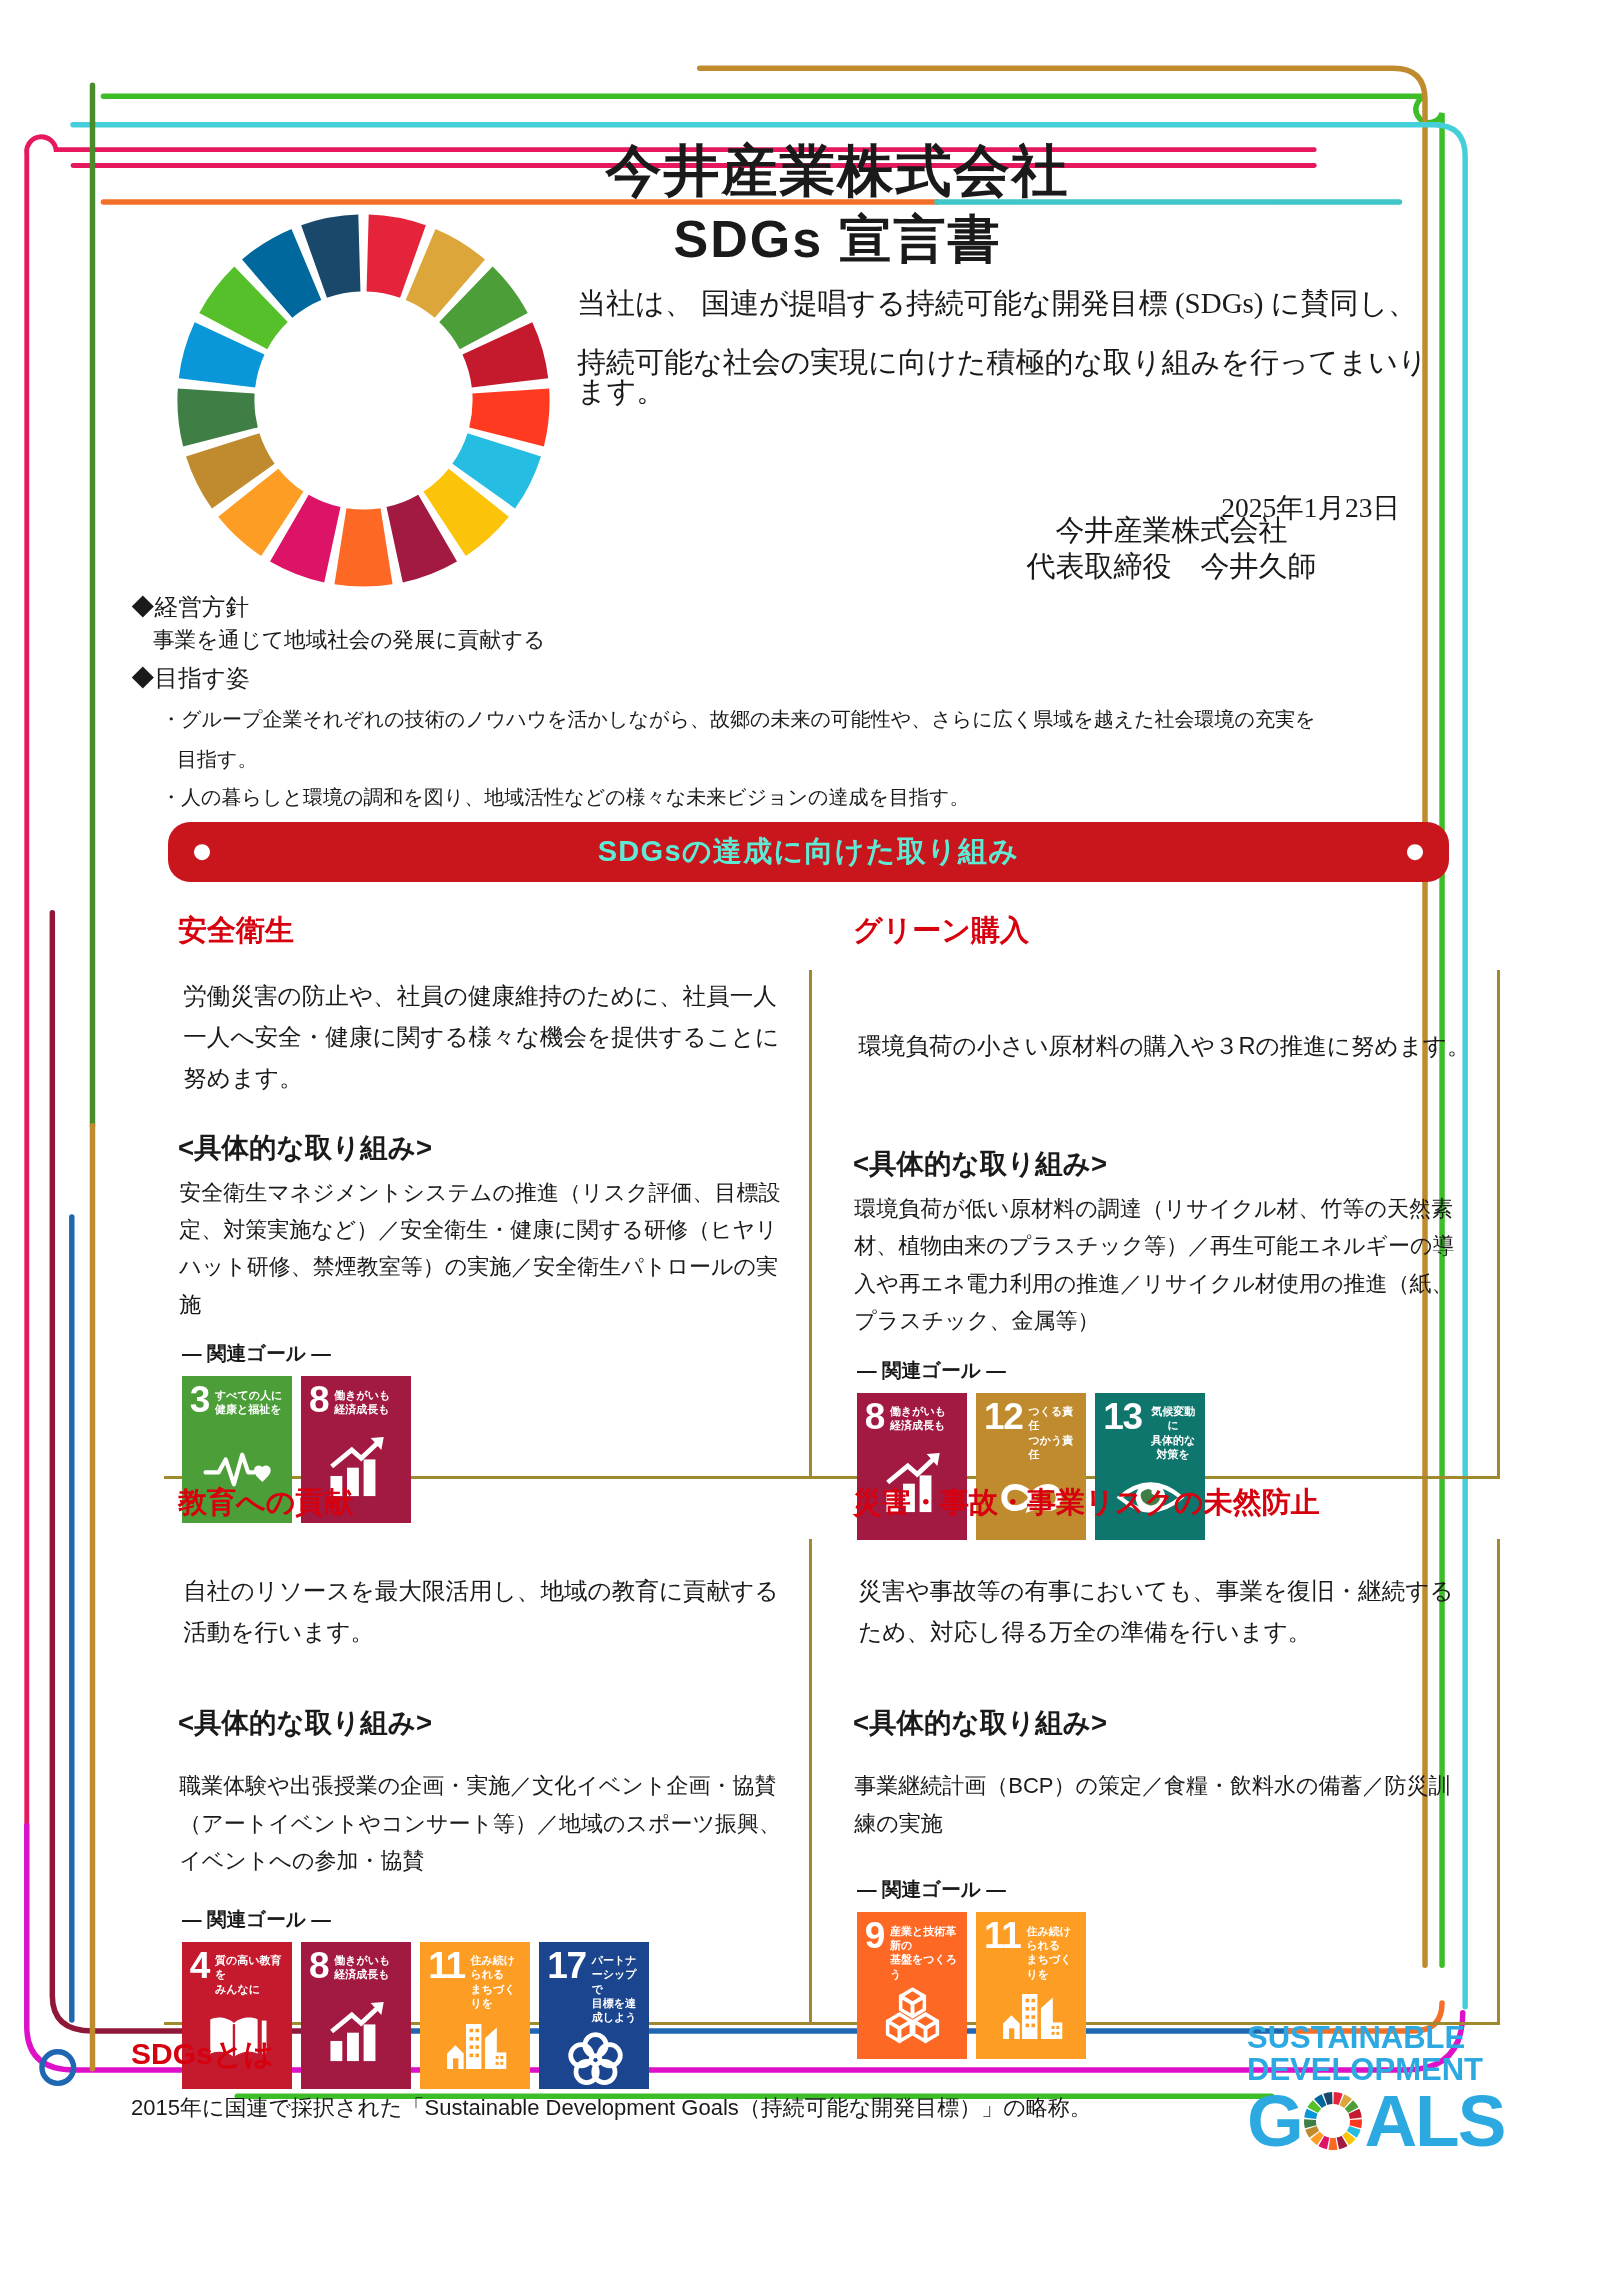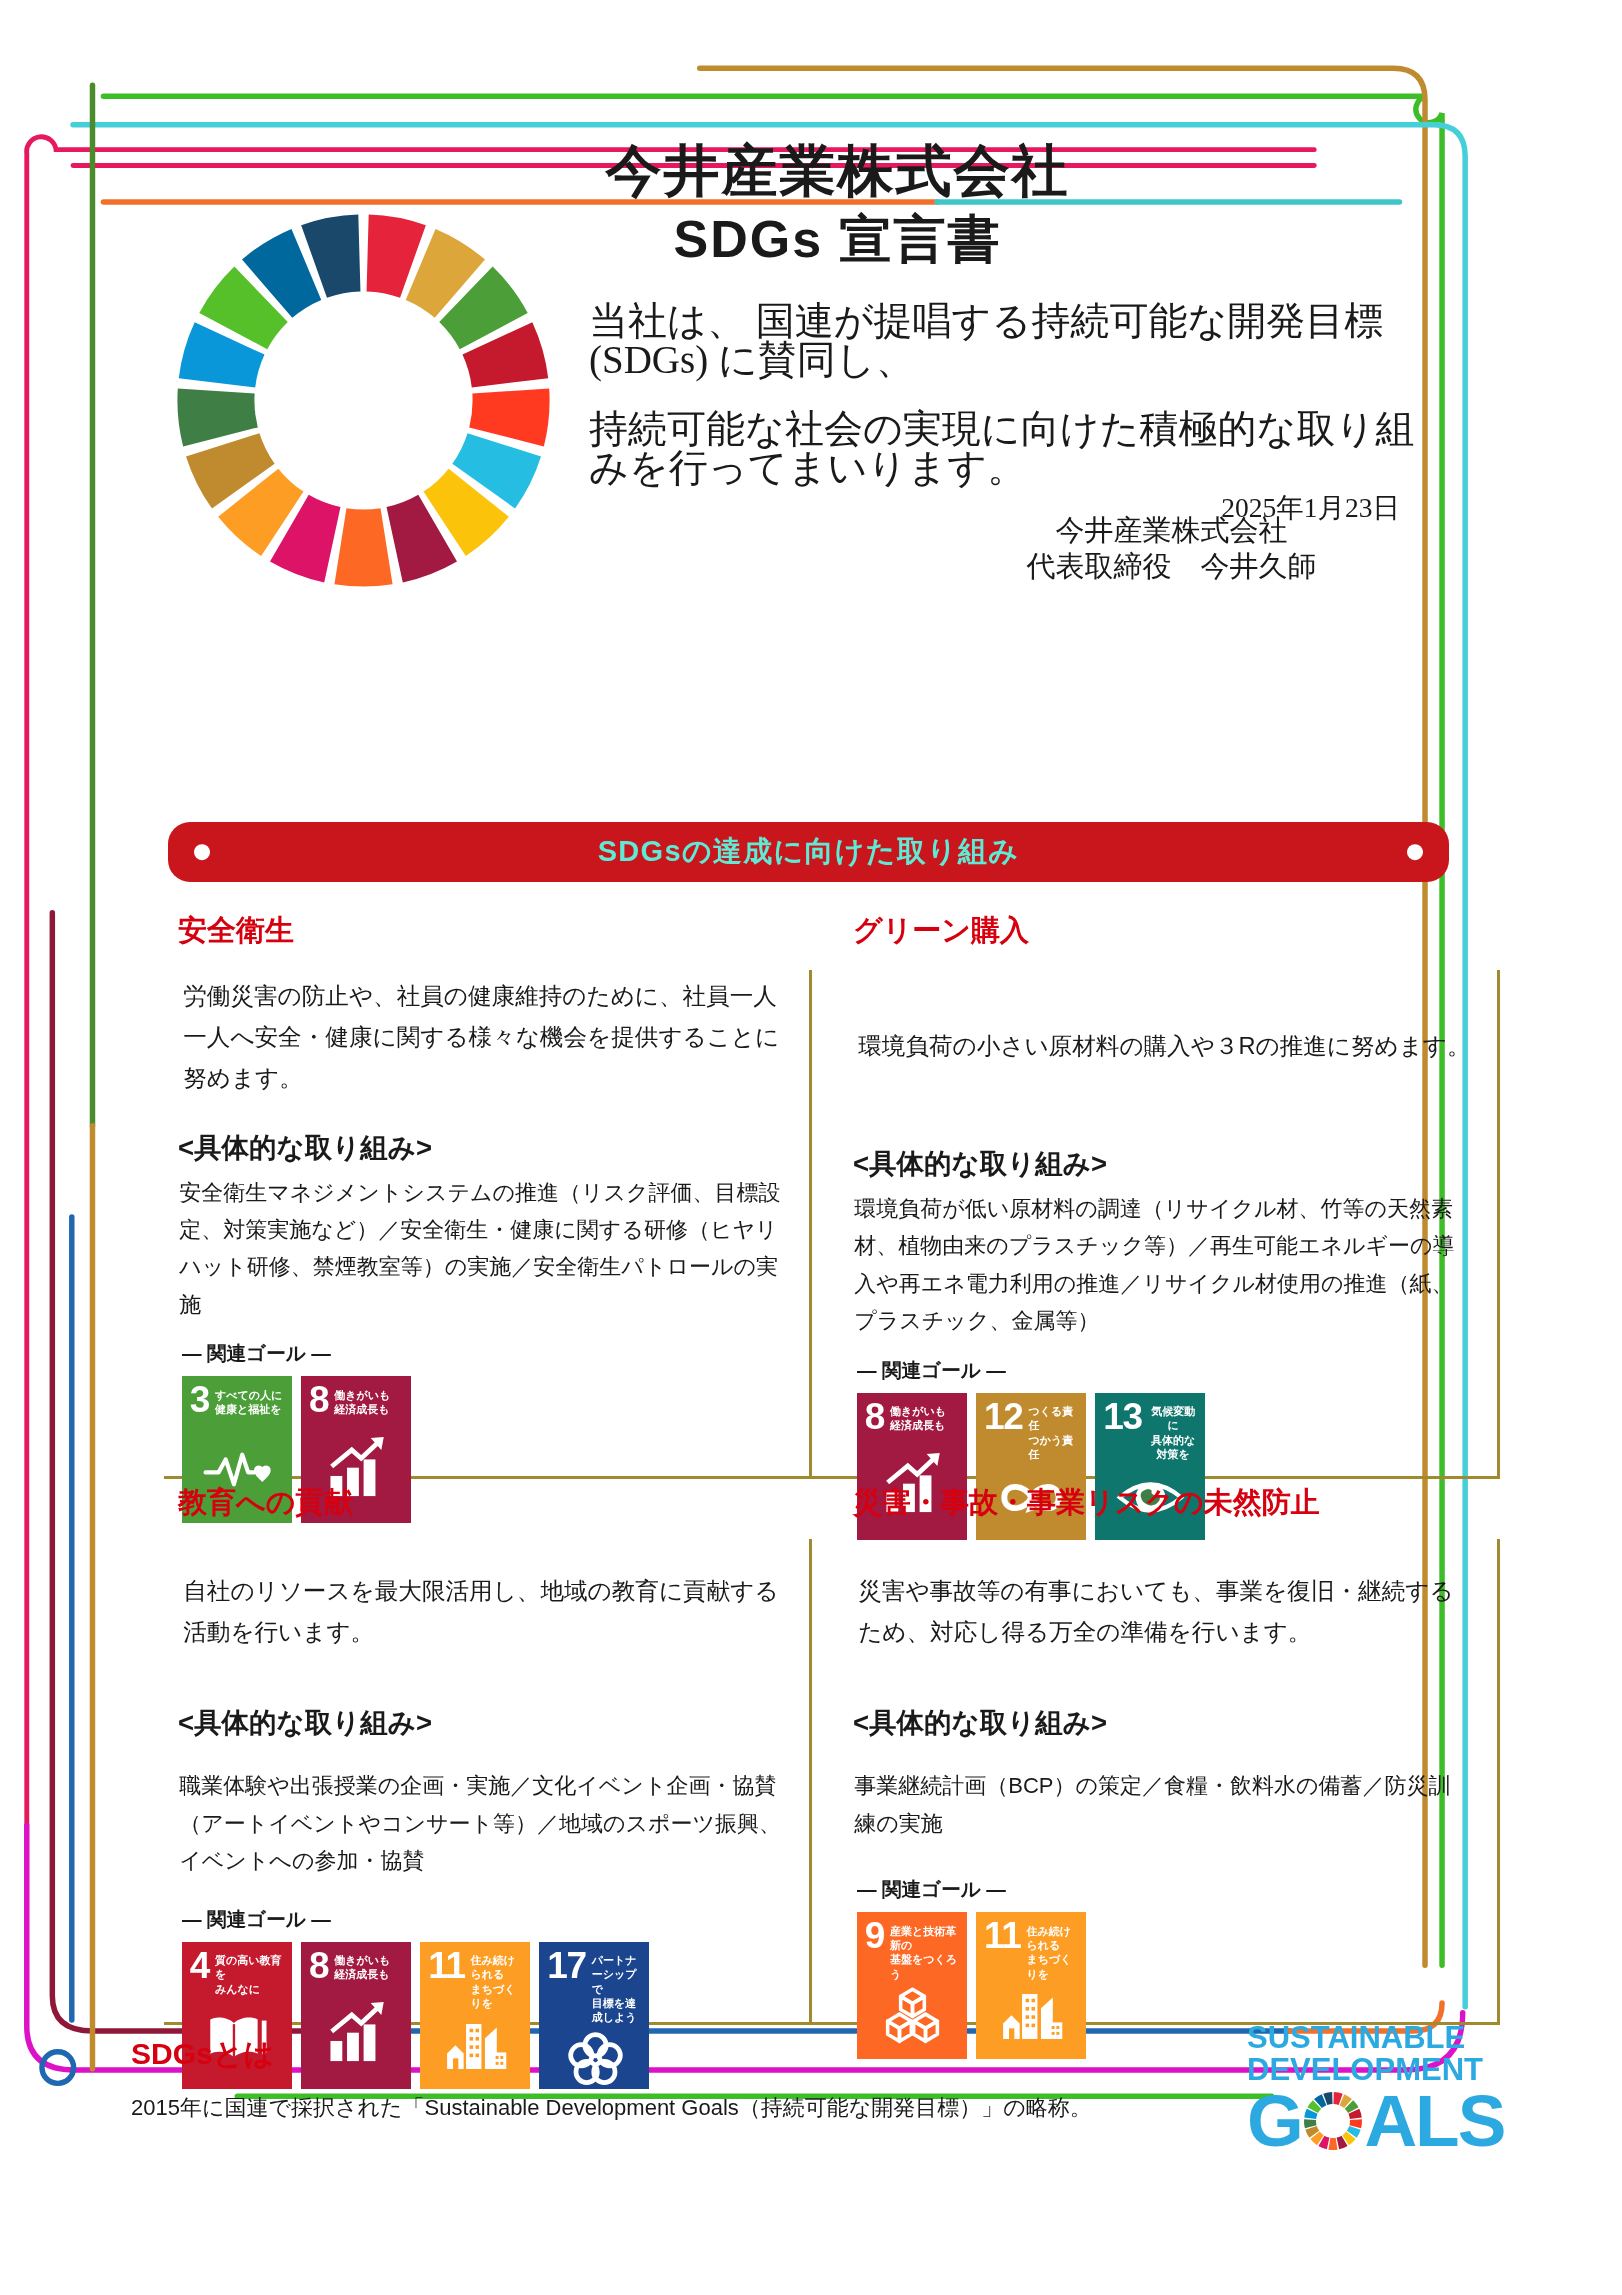--- a/index.html
+++ b/index.html
@@ -6,21 +6,21 @@
   .page{position:relative;width:1509px;height:2295px;background:#fff;overflow:hidden;
         font-family:"Liberation Sans", sans-serif;color:#1a1a1a;}
   svg.frame{position:absolute;inset:0;pointer-events:none;}
 
   
   .logo-wheel{position:absolute;left:171px;top:208px;width:385px;height:385px;}
   .title-block{position:absolute;left:556px;top:143px;width:563px;text-align:center;}
   .title-line1{font-size:56px;font-weight:bold;letter-spacing:2px;line-height:1.0;}
   .title-line2{font-size:52px;font-weight:bold;letter-spacing:2px;line-height:1.0;margin-top:14.4px;}
   .intro{position:absolute;left:577px;top:289px;width:870px;font-family:"Liberation Serif", serif;}
-  .intro p{margin:12px;font-size:39px;line-height:1.0;}
+  .intro p{margin:0;font-size:29px;line-height:1.0;}
   .intro p + p{margin-top:30px;}
   .date-line{position:absolute;left:654px;top:450px;width:746px;text-align:right;
              font-family:"Liberation Serif", serif;font-size:27.5px;margin-top:40px;}
   .signature{position:absolute;left:936px;top:512px;width:471px;text-align:center;
              font-family:"Liberation Serif", serif;font-size:29px;line-height:1.25;}
   .signature div{margin:0;}
 
   
   .policy{position:absolute;left:131px;top:593px;width:1361px;}
   .policy-head{font-size:23.6px;line-height:1.2;}
@@ -137,20 +137,28 @@
     <p>持続可能な社会の実現に向けた積極的な取り組みを行ってまいります。</p>
   </div>
 
   <div class="date-line">2025年1月23日</div>
 
   <div class="signature">
     <div>今井産業株式会社</div>
     <div>代表取締役　今井久師</div>
   </div>
 
+  <div class="policy">
+    <div class="policy-head">◆経営方針</div>
+    <div class="policy-body">事業を通じて地域社会の発展に貢献する</div>
+    <div class="policy-head2">◆目指す姿</div>
+    <div class="policy-li">・グループ企業それぞれの技術のノウハウを活かしながら、故郷の未来の可能性や、さらに広く県域を越えた社会環境の充実を</div>
+    <div class="policy-li2">目指す。</div>
+    <div class="policy-li">・人の暮らしと環境の調和を図り、地域活性などの様々な未来ビジョンの達成を目指す。</div>
+  </div>
 
   <div class="banner" style="background: rgb(201, 22, 29); --tc: #C9161D;">
     <span class="banner-dot left"></span>
     <span class="banner-text">SDGsの達成に向けた取り組み</span>
     <span class="banner-dot right"></span>
   </div>
 
   <div class="vline v1"></div>
   <div class="vline v2"></div>
   <div class="vline v3"></div>

